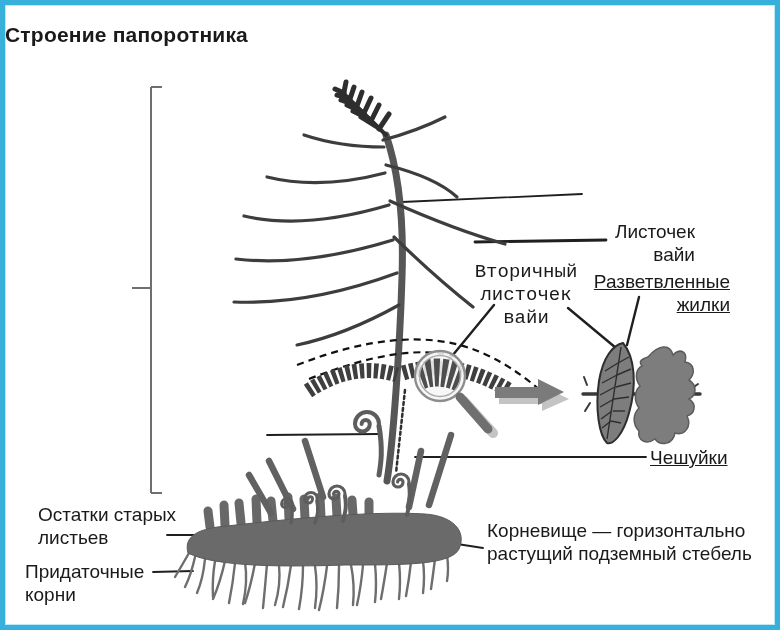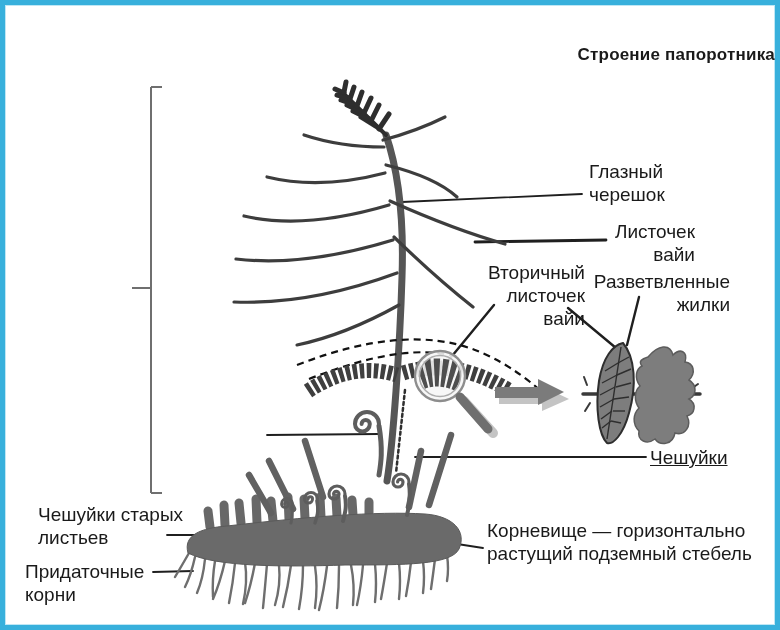--- a/index.html
+++ b/index.html
@@ -9,32 +9,31 @@
     box-sizing:border-box;
     background:#ffffff;
     border:5px solid #38b0dc;
     box-shadow:inset 0 0 0 1px #bfe7f5;
     overflow:hidden;
     font-family:"Liberation Sans", sans-serif;
     color:#1a1a1a;
   }
   #title{
     position:absolute;left:0;right:0;top:18px;
-    text-align:right;
-    font-size:17px;font-weight:bold;
+    text-align:left;
+    font-size:21px;font-weight:bold;
     letter-spacing:.2px;
-    margin-top:22px;
   }
   .lbl{
     position:absolute;
     font-size:19px;
     line-height:1.22;
     white-space:pre-line;
   }
-  .ctr{text-align:right;}
+  .ctr{text-align:center;font-family:Liberation Mono, monospace;}
   .rgt{text-align:right;}
   svg{position:absolute;left:0;top:0;}
 </style>
 </head>
 <body>
 
 <div id="frame">
 
   <div id="title">Строение папоротника</div>
 
@@ -212,37 +211,35 @@
             <path d="M611,382 L626,378"></path>
           <path d="M609,394 L624,392"></path>
             <path d="M608,406 L620,406"></path>
             <path d="M606,416 L616,418"></path>
         </g>
       </g>
     </g>
   </svg>
 
 
-  <div class="lbl" style="left:584px; top:155px;">Глазный
-черешок</div>
 
   <div class="lbl rgt" style="left:580px; top:215px; width:110px;">Листочек
 вайи</div>
 
   <div class="lbl ctr" style="left:462px; top:256px; width:118px;">Вторичный
 листочек
 вайи</div>
 
-  <div class="lbl rgt" style="left:575px; top:265px; width:150px;">Разветвленные
+  <div class="lbl rgt" style="left:575px; top:265px; width:150px;text-decoration:underline;">Разветвленные
 жилки</div>
 
 
   <div class="lbl" style="left:645px; top:441px;text-decoration:underline;">Чешуйки</div>
 
-  <div class="lbl" style="left:33px; top:498px;">Чешуйки старых
+  <div class="lbl" style="left:33px; top:498px;">Остатки старых
 листьев</div>
 
   <div class="lbl" style="left:20px; top:555px;">Придаточные
 корни</div>
 
   <div class="lbl" style="left:482px; top:514px;">Корневище — горизонтально
 растущий подземный стебель</div>
 
 </div>
 

